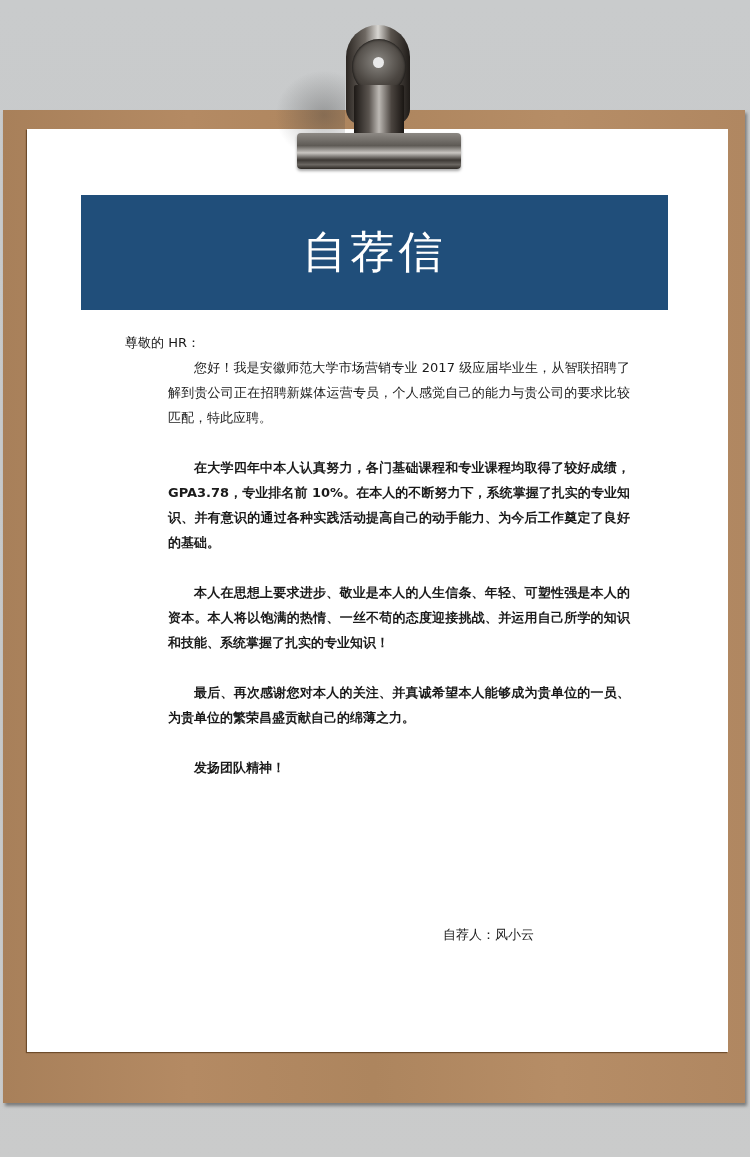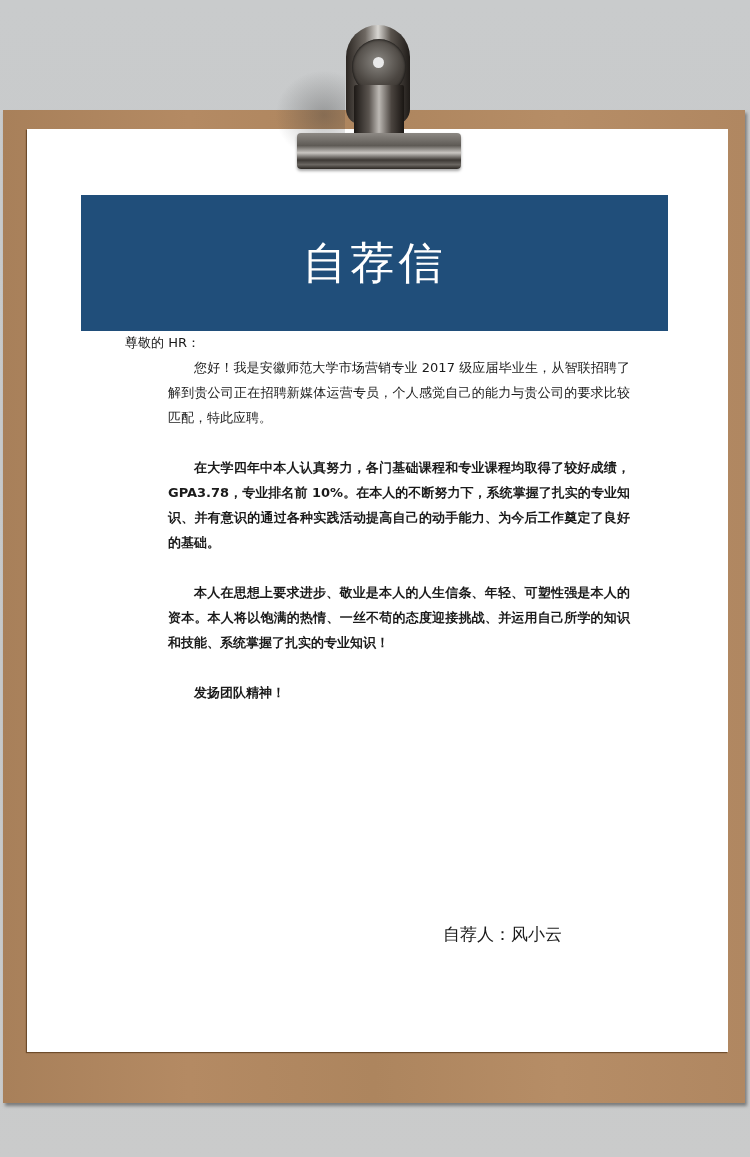--- a/index.html
+++ b/index.html
@@ -40,39 +40,39 @@
       position: absolute; left: 354px; top: 85px; width: 50px; height: 53px;
       background: linear-gradient(90deg, #1d1916 0%, #5b5550 30%, #bdb9b4 50%, #4a443f 75%, #1a1613 100%);
       border-radius: 2px;
     }
     .clip-base {
       position: absolute; left: 297px; top: 133px; width: 164px; height: 36px; border-radius: 4px;
       background: linear-gradient(180deg, #8d8984 0%, #5e5a55 35%, #c9c6c2 55%, #3c3834 75%, #6b6762 88%, #2c2824 100%);
       box-shadow: 0 2px 3px rgba(0,0,0,0.35);
     }
     .title-banner {
-      position: absolute; left: 81px; top: 195px; width: 587px; height: 136px;
+      position: absolute; left: 81px; top: 195px; width: 587px; height: 115px;
       background: #204e7a;
       display: flex; align-items: center; justify-content: center;
     }
     .title-text {
       color: #ffffff; font-size: 44px; letter-spacing: 4px;
       font-family: "DejaVu Sans", sans-serif; font-weight: normal;
     }
     .letter {
       position: absolute; left: 125px; top: 330px; width: 505px;
       color: #1a1a1a; font-size: 13px; line-height: 25px;
       font-family: "DejaVu Sans", "Liberation Sans", sans-serif;
     }
     .letter p { margin: 0; text-align: justify; text-align-last: left; }
     .letter .indent { text-indent: 2em; margin-left: 43px; }
     .letter .gap { margin-top: 25px; font-weight: bold; }
     .signature {
       position: absolute; left: 443px; top: 922px;
-      color: #1a1a1a; font-size: 17px; line-height: 25px;
+      color: #1a1a1a; font-size: 13px; line-height: 25px;
       font-family: "DejaVu Sans", "Liberation Sans", sans-serif;
     }
   </style>
 </head>
 <body>
 
 <div class="board"></div>
 <div class="paper"></div>
 
 <div class="clip-shadow"></div>
@@ -86,16 +86,17 @@
 
 <div class="title-banner">
   <span class="title-text">自荐信</span>
 </div>
 
 <div class="letter">
   <p>尊敬的 HR：</p>
   <p class="indent">您好！我是安徽师范大学市场营销专业 2017 级应届毕业生，从智联招聘了解到贵公司正在招聘新媒体运营专员，个人感觉自己的能力与贵公司的要求比较匹配，特此应聘。</p>
   <p class="indent gap">在大学四年中本人认真努力，各门基础课程和专业课程均取得了较好成绩，GPA3.78，专业排名前 10%。在本人的不断努力下，系统掌握了扎实的专业知识、并有意识的通过各种实践活动提高自己的动手能力、为今后工作奠定了良好的基础。</p>
   <p class="indent gap">本人在思想上要求进步、敬业是本人的人生信条、年轻、可塑性强是本人的资本。本人将以饱满的热情、一丝不苟的态度迎接挑战、并运用自己所学的知识和技能、系统掌握了扎实的专业知识！</p>
+  <p class="indent gap">最后、再次感谢您对本人的关注、并真诚希望本人能够成为贵单位的一员、为贵单位的繁荣昌盛贡献自己的绵薄之力。</p>
   <p class="indent gap">发扬团队精神！</p>
 </div>
 
 <div class="signature">自荐人：风小云</div>
 
 </body></html>

